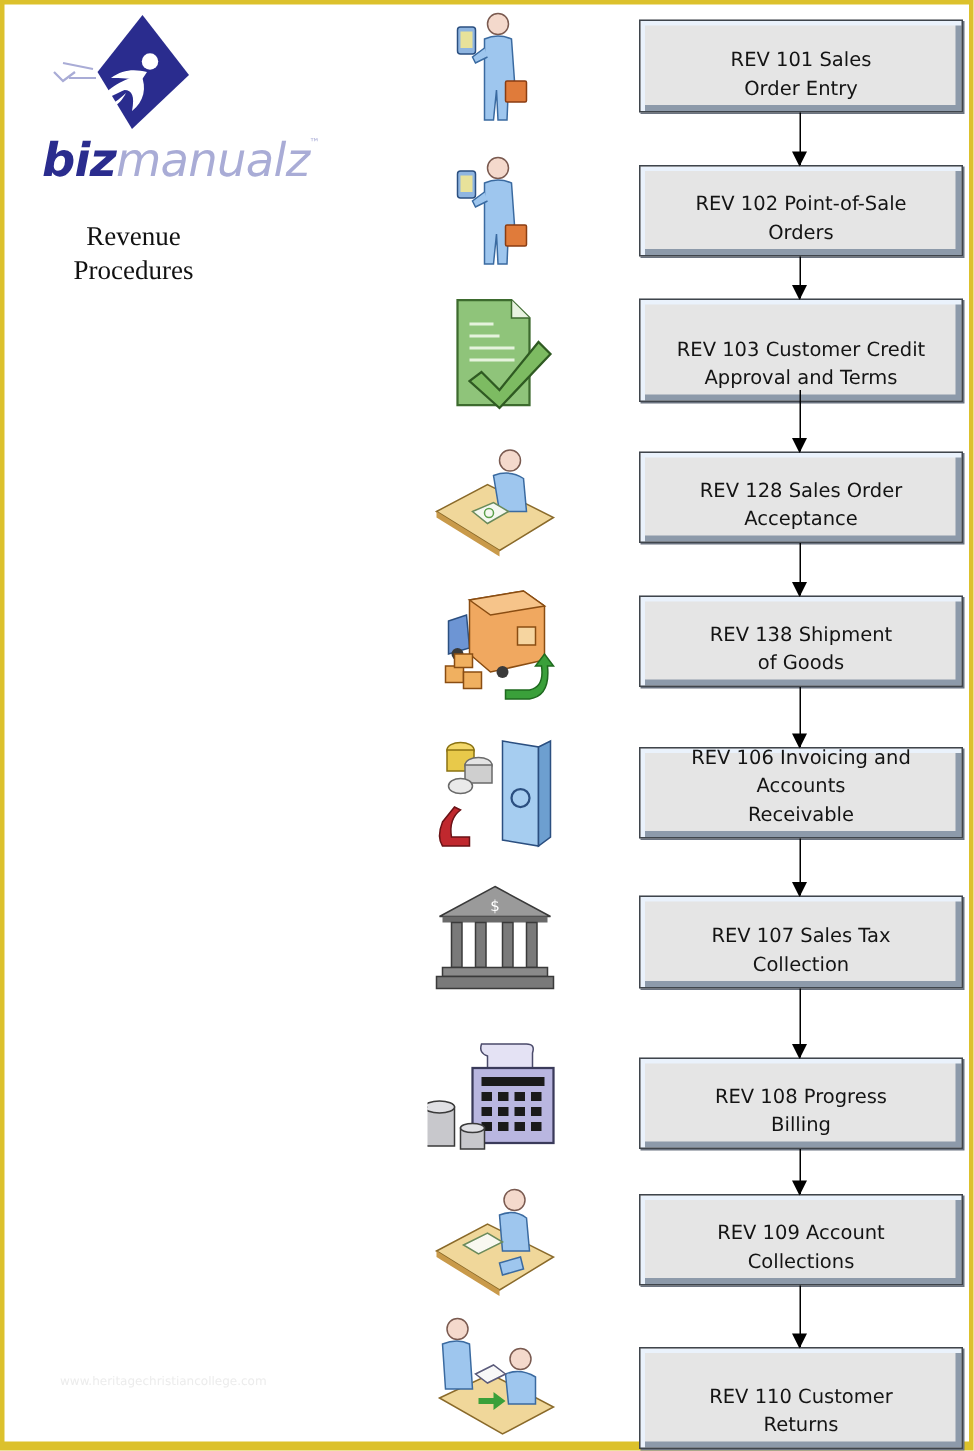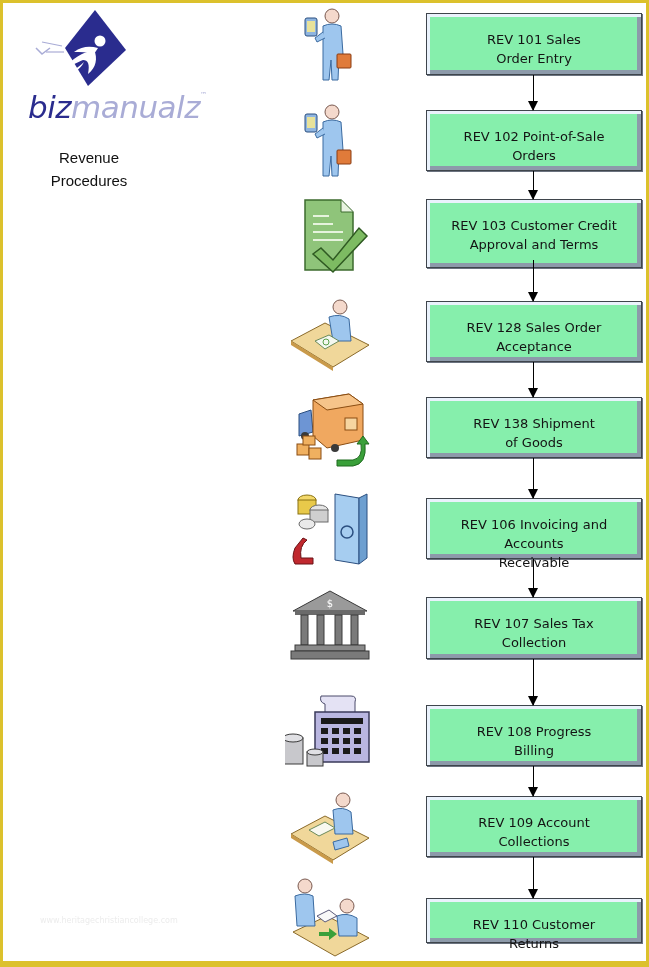--- a/index.html
+++ b/index.html
@@ -3,30 +3,30 @@
 <meta charset="utf-8">
 <style>
   html, body { margin:0; padding:0; }
   body { width:649px; height:967px; position:relative; background:#ffffff; overflow:hidden;
          font-family:"DejaVu Sans", sans-serif; }
   .frame { position:absolute; left:0; top:0; width:649px; height:967px; box-sizing:border-box;
            border-left:3px solid #dcc12c; border-top:3px solid #dcc12c; border-right:3px solid #dcc12c;
            border-bottom:6px solid #dcc12c; }
   .logo { position:absolute; left:28px; top:8px; width:145px; height:115px; }
   .logo-word { position:absolute; left:0; top:84px; font-size:31px; letter-spacing:-0.5px; line-height:1; white-space:nowrap; }
-  .logo-word .biz { color:#2a2c8e; font-weight:normal; font-style:italic; }
+  .logo-word .biz { color:#2a2c8e; font-weight:bold; font-style:italic; }
   .logo-word .man { color:#a9acd6; font-style:italic;margin-top:24px; }
   .logo-word .tm { color:#a9acd6; font-size:7px; vertical-align:top; }
   .title { position:absolute; left:20px; top:146px; width:138px; text-align:center;
-           font-family:Liberation Sans, sans-serif; font-size:15px; line-height:23px; color:#111; }
+           font-family:Liberation Serif, serif; font-size:18px; line-height:23px; color:#111; }
   .box { position:absolute; left:426px; width:216px; box-sizing:border-box;
-         background:#86efac; border:1px solid #3f454c;
+         background:#e5e5e5; border:1px solid #3f454c;
          box-shadow: inset 3px 3px 0 #eaf2fc, inset -4px -4px 0 #8d9aaa, 1px 1px 0 #6b7380;
-         display:flex; align-items:flex-start; justify-content:center; text-align:center;
-         font-family:"DejaVu Sans", sans-serif; font-size:13px; line-height:19px; color:#141414; padding:16px 4px; }
+         display:flex; align-items:flex-end; justify-content:center; text-align:center;
+         font-family:"DejaVu Sans", sans-serif; font-size:13px; line-height:19px; color:#141414; padding:5px 4px; }
   .box span { white-space:pre-line; }
   .arrow { position:absolute; left:533px; width:1px; background:#000; }
   .arrow::after { content:""; position:absolute; left:-5px; bottom:-1px; width:0; height:0;
                   border-left:5.5px solid transparent; border-right:5.5px solid transparent; border-top:10px solid #000; }
   .icon { position:absolute; left:285px; width:90px; height:80px; }
   .watermark { position:absolute; left:40px; top:916px; font-size:8px; color:#ececec; }
 </style>
 </head>
 <body>
 
@@ -81,21 +81,21 @@
 Collection</span>
   </div>
 <div class="box" style="top:705px;height:61px">
     <span>REV 108 Progress
 Billing</span>
   </div>
 <div class="box" style="top:796px;height:61px">
     <span>REV 109 Account
 Collections</span>
   </div>
-<div class="box" style="top:898px;height:45px">
+<div class="box" style="top:898px;height:68px">
     <span>REV 110 Customer
 Returns</span>
   </div>
 
 <div class="arrow" style="top:75px;height:35px"></div>
 <div class="arrow" style="top:171px;height:28px"></div>
 <div class="arrow" style="top:260px;height:41px"></div>
 <div class="arrow" style="top:362px;height:35px"></div>
 <div class="arrow" style="top:458px;height:40px"></div>
 <div class="arrow" style="top:559px;height:38px"></div>

